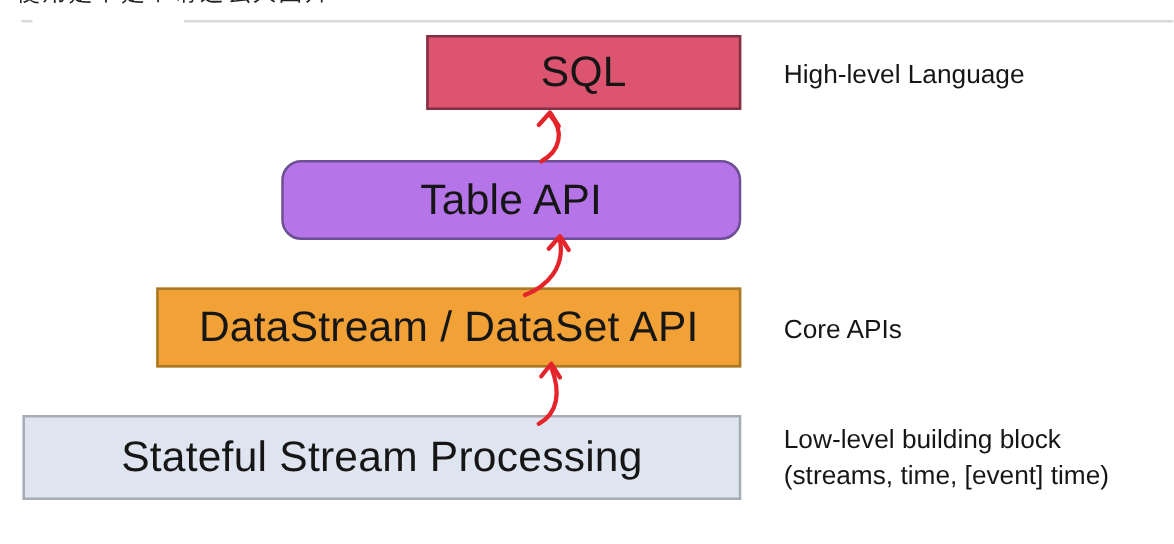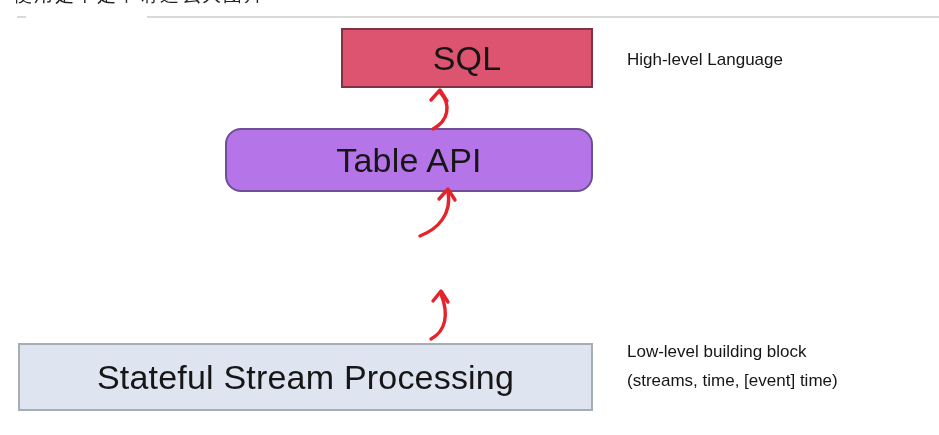--- a/index.html
+++ b/index.html
@@ -26,25 +26,25 @@
     box-sizing:border-box;
     border:2px solid #888;
     display:flex;align-items:center;justify-content:center;
   }
   .layer-label{
     font-size:34px;line-height:1;color:#161616;letter-spacing:0.2px;white-space:nowrap;
   }
   .box-sql       {left:341px;top:28px; width:252px;height:60px;}
   .box-table     {left:225px;top:128px;width:368px;height:64px;}
   .box-datastream{left:125px;top:230px;width:468px;height:64px;}
-  .box-stateful  {left:18px; top:343px;width:575px;height:68px;}
+  .box-stateful  {left:18px; top:332px;width:575px;height:68px;}
 
   .side-label{
     position:absolute;left:627px;
-    font-size:17px;line-height:29px;color:#161616;white-space:nowrap;
+    font-size:21px;line-height:29px;color:#161616;white-space:nowrap;
   }
   .side-high{top:45px;}
   .side-decl{top:147px;}
   .side-core{top:249px;}
   .side-low{top:337px;}
 
   .arrows{position:absolute;left:0;top:0;pointer-events:none;}
   .arrow-path{fill:none;stroke-width:3.4px;stroke-linecap:round;stroke-linejoin:round;}
 </style>
 </head>
@@ -59,26 +59,30 @@
   <div class="divider-line"></div>
 
   <div class="layer-box box-sql" style="background-color: rgb(221, 84, 112); border-color: rgb(130, 48, 67);">
     <span class="layer-label">SQL</span>
   </div>
 
   <div class="layer-box box-table" style="background-color: rgb(181, 117, 232); border-color: rgb(110, 79, 150); border-radius: 16px;">
     <span class="layer-label">Table API</span>
   </div>
 
+  <div class="layer-box box-datastream" style="background-color: rgb(242, 161, 55); border-color: rgb(168, 121, 41);">
+    <span class="layer-label">DataStream / DataSet API</span>
+  </div>
 
   <div class="layer-box box-stateful" style="background-color: rgb(223, 229, 240); border-color: rgb(166, 173, 181);">
     <span class="layer-label">Stateful Stream Processing</span>
   </div>
 
   <div class="side-label side-high">High-level Language</div>
+  <div class="side-label side-core">Core APIs</div>
   <div class="side-label side-low">
     <div>Low-level building block</div>
     <div>(streams, time, [event] time)</div>
   </div>
 
   <svg class="arrows" width="939" height="435" viewBox="0 0 939 435">
     <g>
       <path class="arrow-path" d="M433,129 C448,121 452,105 440,92" stroke="#e5232b"></path>
       <path class="arrow-path" d="M431,100 L440,90 L447,101" stroke="#e5232b"></path>
     </g>

